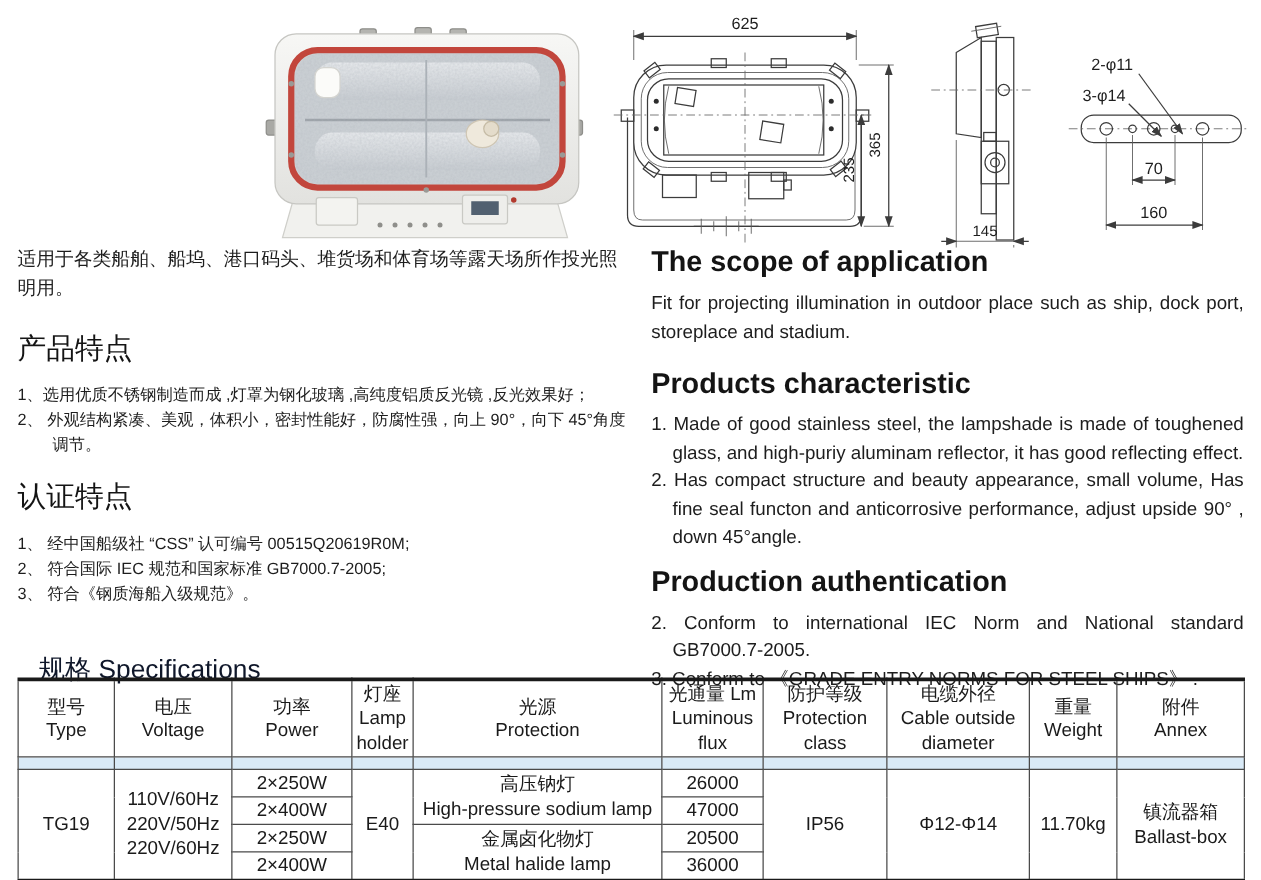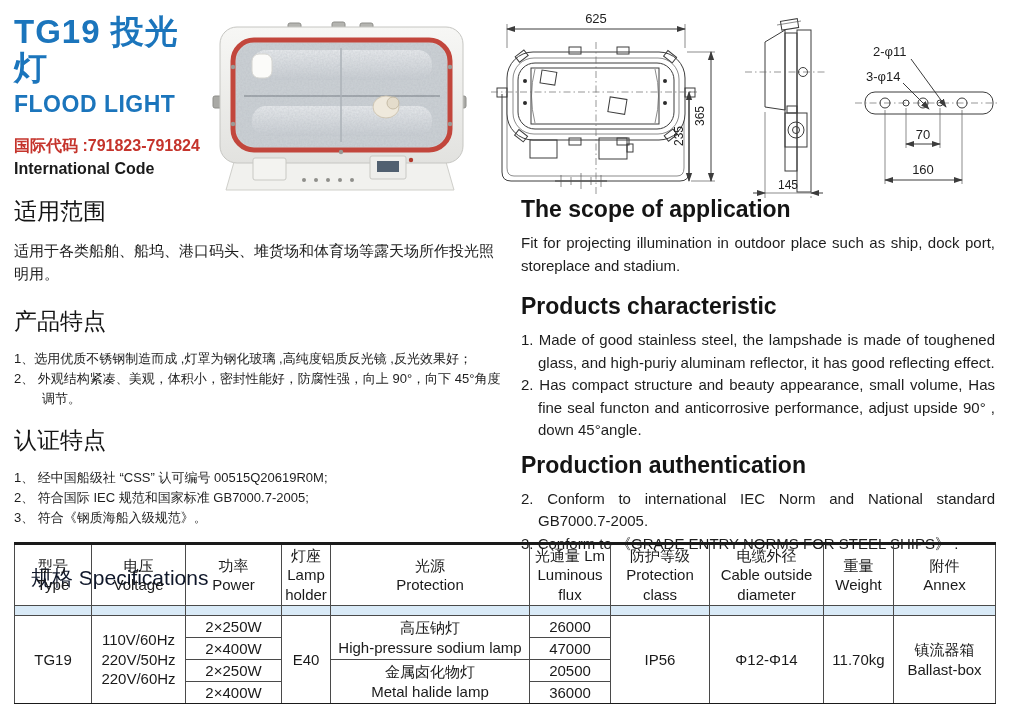--- a/index.html
+++ b/index.html
@@ -46,26 +46,20 @@
   .spec-table th{height:60px;}
   .spec-table .band td{height:9px;background:#d9eaf7;border-top:1px solid #4a4a4a;border-bottom:1px solid #4a4a4a;padding:0;}
   .spec-table .r td{height:21px;}
   .cellline{display:block;}
 </style>
 </head>
 <body>
 
 <div class="page">
 
-  <div class="title-block">
-    <div class="title-cn">TG19 投光灯</div>
-    <div class="title-en">FLOOD LIGHT</div>
-    <div class="code-cn">国际代码 :791823-791824</div>
-    <div class="code-en">International Code</div>
-  </div>
 
   <div class="photo-wrap">
     <svg width="262" height="186" viewBox="0 0 262 186">
       <defs>
         <linearGradient id="bodyg" x1="0" y1="0" x2="0" y2="1">
           <stop offset="0" stop-color="#f7f7f5"></stop>
             <stop offset="1" stop-color="#e2e2df"></stop>
         </linearGradient>
         <linearGradient id="troughg" x1="0" y1="0" x2="0" y2="1">
           <stop offset="0" stop-color="#f0f2f4"></stop>
@@ -236,21 +230,20 @@
     <line class="dln" x1="171" y1="136" x2="205" y2="136" marker-start="url(#arr)" marker-end="url(#arr)"></line>
     <text class="dtxtb" x="188" y="131" text-anchor="middle">70</text>
 
     <line class="dthin" x1="150" y1="102" x2="150" y2="176"></line>
     <line class="dthin" x1="227" y1="102" x2="227" y2="176"></line>
     <line class="dln" x1="150" y1="172" x2="227" y2="172" marker-start="url(#arr)" marker-end="url(#arr)"></line>
     <text class="dtxtb" x="188" y="166" text-anchor="middle">160</text>
   </svg>
 
   <div class="col col-left">
-    <h2 class="h-cn">适用范围</h2>
     <p class="body-cn">适用于各类船舶、船坞、港口码头、堆货场和体育场等露天场所作投光照明用。</p>
     <div class="gap-l"></div>
     <h2 class="h-cn">产品特点</h2>
     <p class="item-cn">1、选用优质不锈钢制造而成 ,灯罩为钢化玻璃 ,高纯度铝质反光镜 ,反光效果好；</p>
     <p class="item-cn">2、 外观结构紧凑、美观，体积小，密封性能好，防腐性强，向上 90°，向下 45°角度调节。</p>
     <div class="gap-m"></div>
     <h2 class="h-cn">认证特点</h2>
     <p class="item-cn">1、 经中国船级社 “CSS” 认可编号 00515Q20619R0M;</p>
     <p class="item-cn">2、 符合国际 IEC 规范和国家标准 GB7000.7-2005;</p>
     <p class="item-cn">3、 符合《钢质海船入级规范》。</p>

